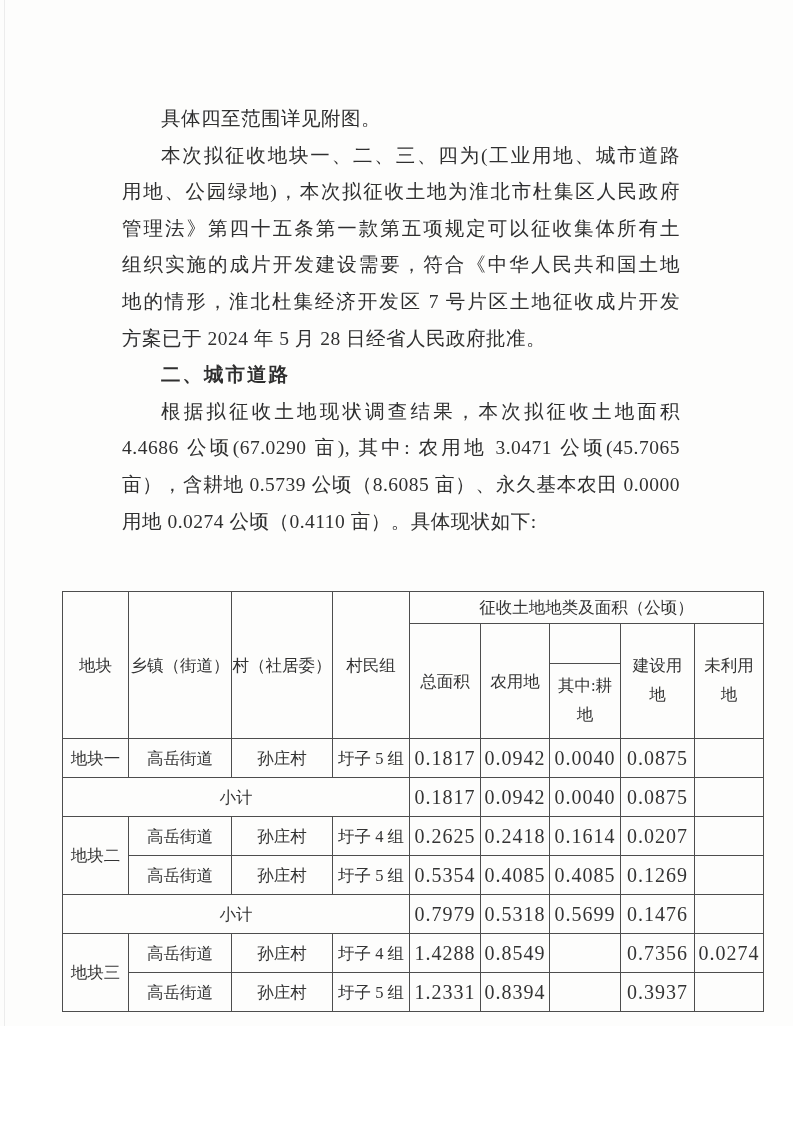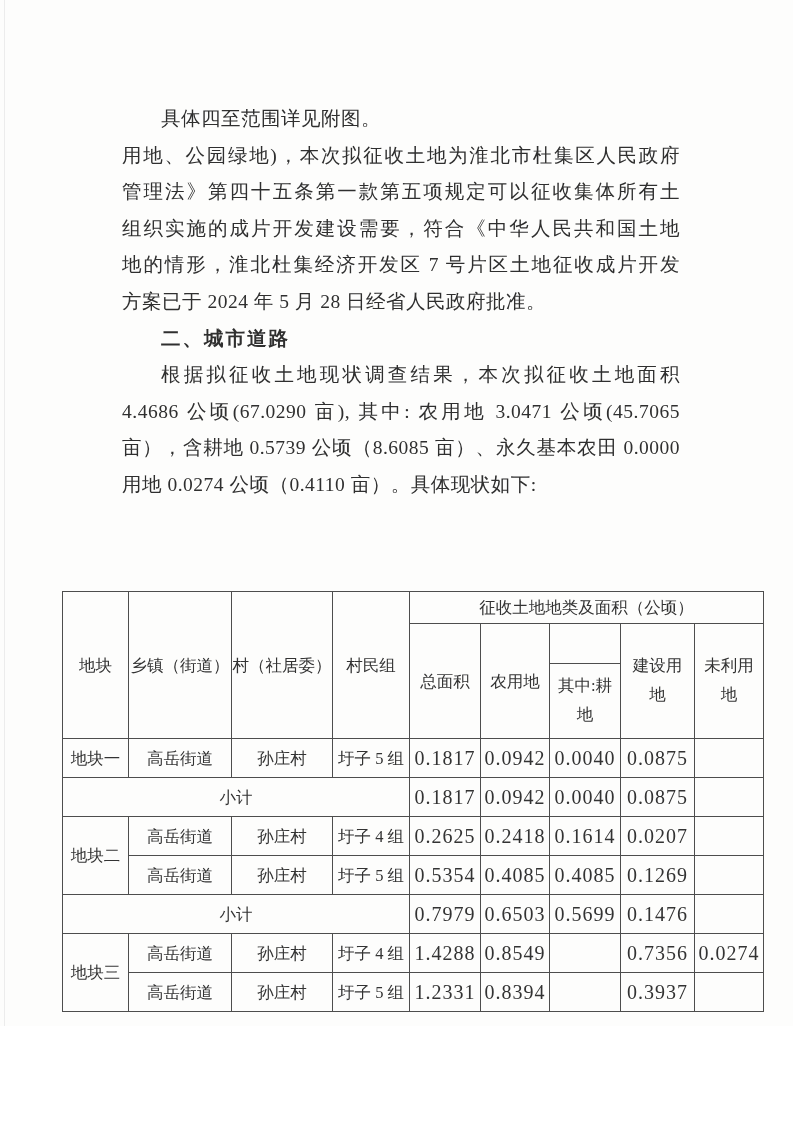--- a/index.html
+++ b/index.html
@@ -62,20 +62,21 @@
   }
 </style>
 </head>
 <body>
 
 <div class="page">
   <div class="scan-edge"></div>
 
   <div class="text-block">
     <div class="line indent end">具体四至范围详见附图。</div>
+    <div class="line indent">本次拟征收地块一、二、三、四为(工业用地、城市道路</div>
     <div class="line">用地、公园绿地)，本次拟征收土地为淮北市杜集区人民政府</div>
     <div class="line">管理法》第四十五条第一款第五项规定可以征收集体所有土</div>
     <div class="line">组织实施的成片开发建设需要，符合《中华人民共和国土地</div>
     <div class="line">地的情形，淮北杜集经济开发区 7 号片区土地征收成片开发</div>
     <div class="line end">方案已于 2024 年 5 月 28 日经省人民政府批准。</div>
     <div class="line indent end heading">二、城市道路</div>
     <div class="line indent">根据拟征收土地现状调查结果，本次拟征收土地面积</div>
     <div class="line">4.4686 公顷(67.0290 亩), 其中: 农用地 3.0471 公顷(45.7065</div>
     <div class="line">亩），含耕地 0.5739 公顷（8.6085 亩）、永久基本农田 0.0000</div>
     <div class="line end">用地 0.0274 公顷（0.4110 亩）。具体现状如下:</div>
@@ -152,21 +153,21 @@
         <td>圩子 5 组</td>
         <td class="num">0.5354</td>
         <td class="num">0.4085</td>
         <td class="num">0.4085</td>
         <td class="num">0.1269</td>
         <td class="num"></td>
       </tr>
       <tr>
         <td colspan="4">小计</td>
         <td class="num">0.7979</td>
-        <td class="num">0.6503</td>
+        <td class="num">0.5318</td>
         <td class="num">0.5699</td>
         <td class="num">0.1476</td>
         <td class="num"></td>
       </tr>
       <tr>
         <td rowspan="2">地块三</td>
         <td>高岳街道</td>
         <td>孙庄村</td>
         <td>圩子 4 组</td>
         <td class="num">1.4288</td>

